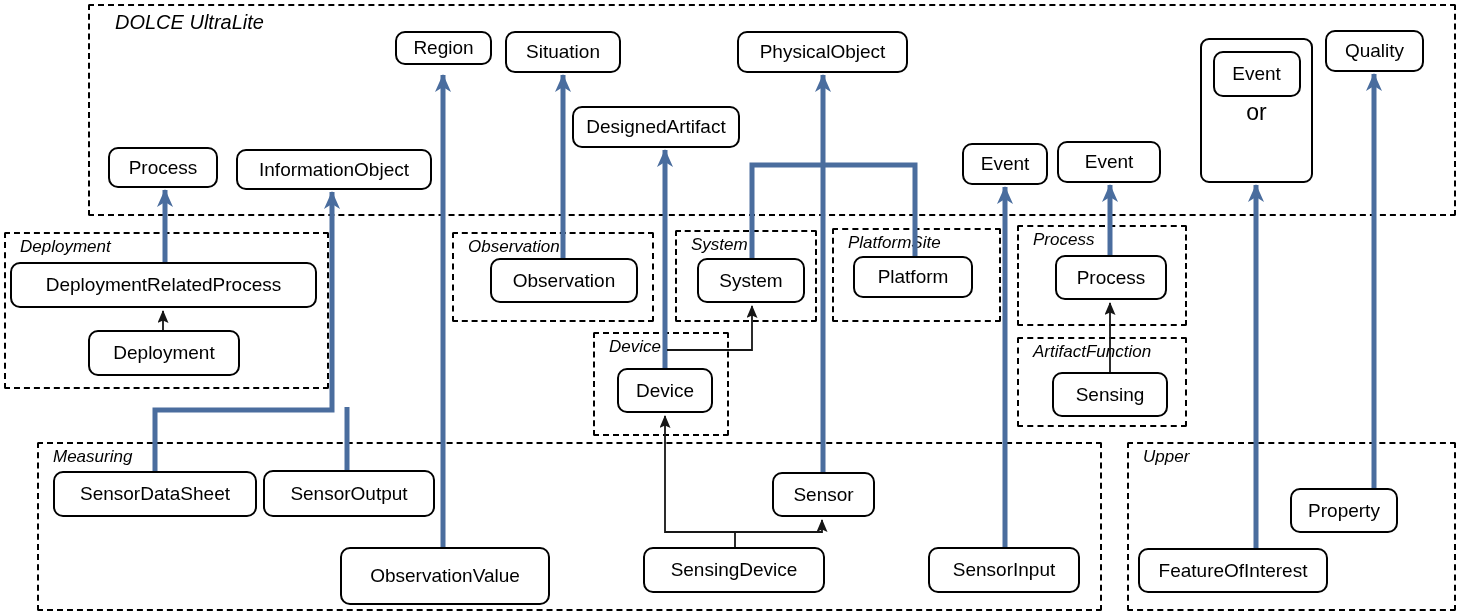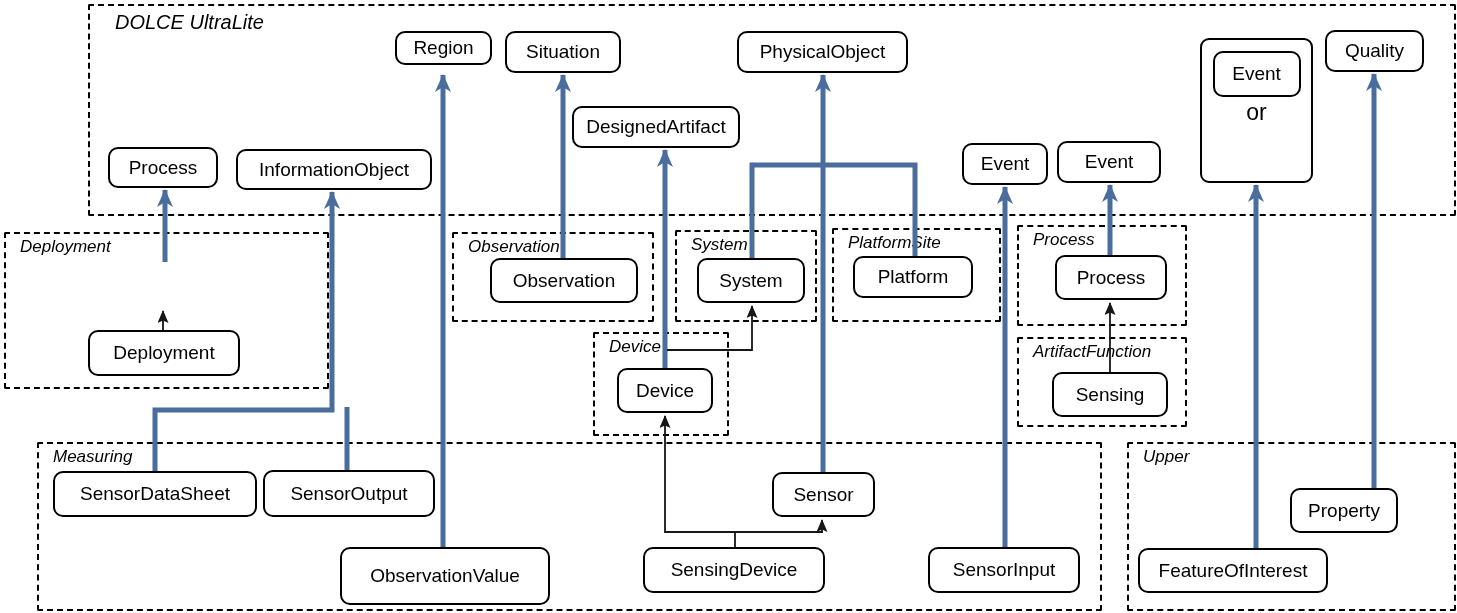--- a/index.html
+++ b/index.html
@@ -93,20 +93,21 @@
   <div class="node" style="left:737px;top:31px;width:171px;height:42px">PhysicalObject</div>
   <div class="node" style="left:962px;top:143px;width:86px;height:42px">Event</div>
   <div class="node" style="left:1057px;top:141px;width:104px;height:42px">Event</div>
   <div class="node" style="left:1325px;top:30px;width:99px;height:42px">Quality</div>
 
   <div class="node compound" style="left:1200px;top:38px;width:113px;height:145px">
     <div class="inner" style="width:88px;height:46px;margin-top:11px">Event</div>
     <div class="ortext">or</div>
   </div>
 
+  <div class="node" style="left:10px;top:262px;width:307px;height:46px">DeploymentRelatedProcess</div>
   <div class="node" style="left:88px;top:330px;width:152px;height:46px">Deployment</div>
   <div class="node" style="left:490px;top:258px;width:148px;height:45px">Observation</div>
   <div class="node" style="left:697px;top:258px;width:108px;height:45px">System</div>
   <div class="node" style="left:853px;top:256px;width:120px;height:42px">Platform</div>
   <div class="node" style="left:1055px;top:255px;width:112px;height:45px">Process</div>
   <div class="node" style="left:1052px;top:372px;width:116px;height:45px">Sensing</div>
   <div class="node" style="left:617px;top:368px;width:96px;height:45px">Device</div>
 
   <div class="node" style="left:53px;top:471px;width:204px;height:46px">SensorDataSheet</div>
   <div class="node" style="left:263px;top:470px;width:172px;height:47px">SensorOutput</div>

